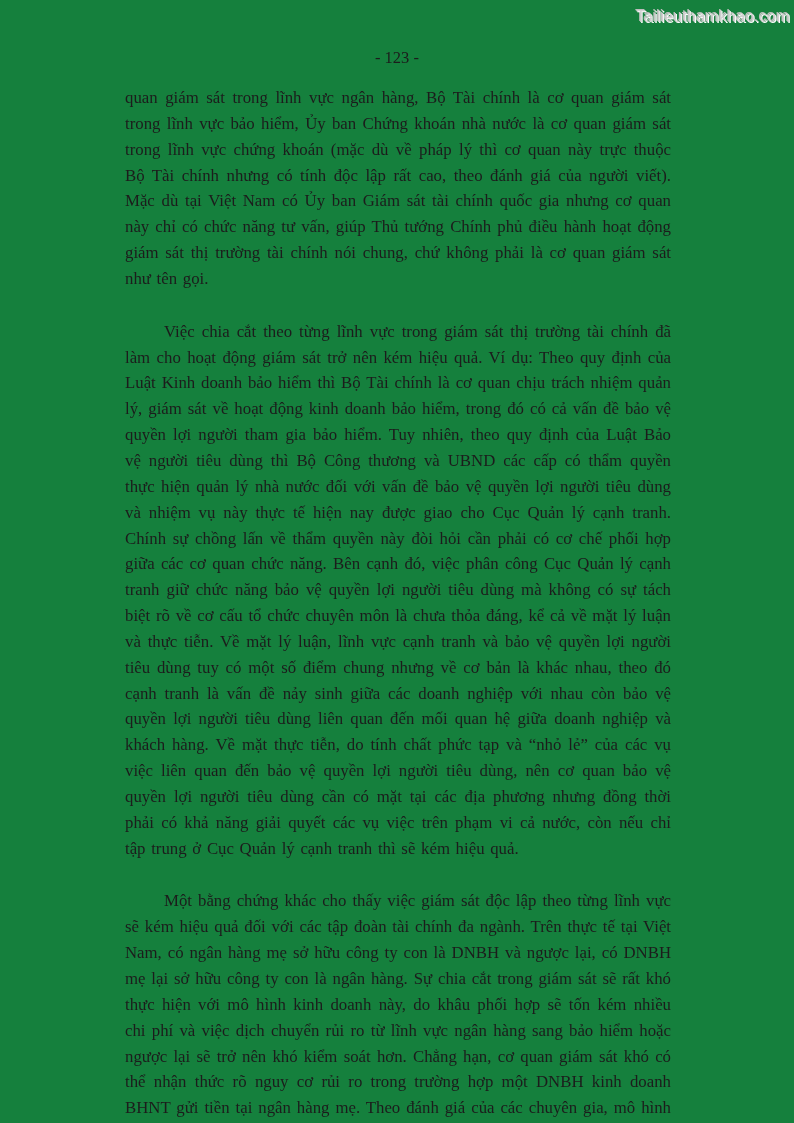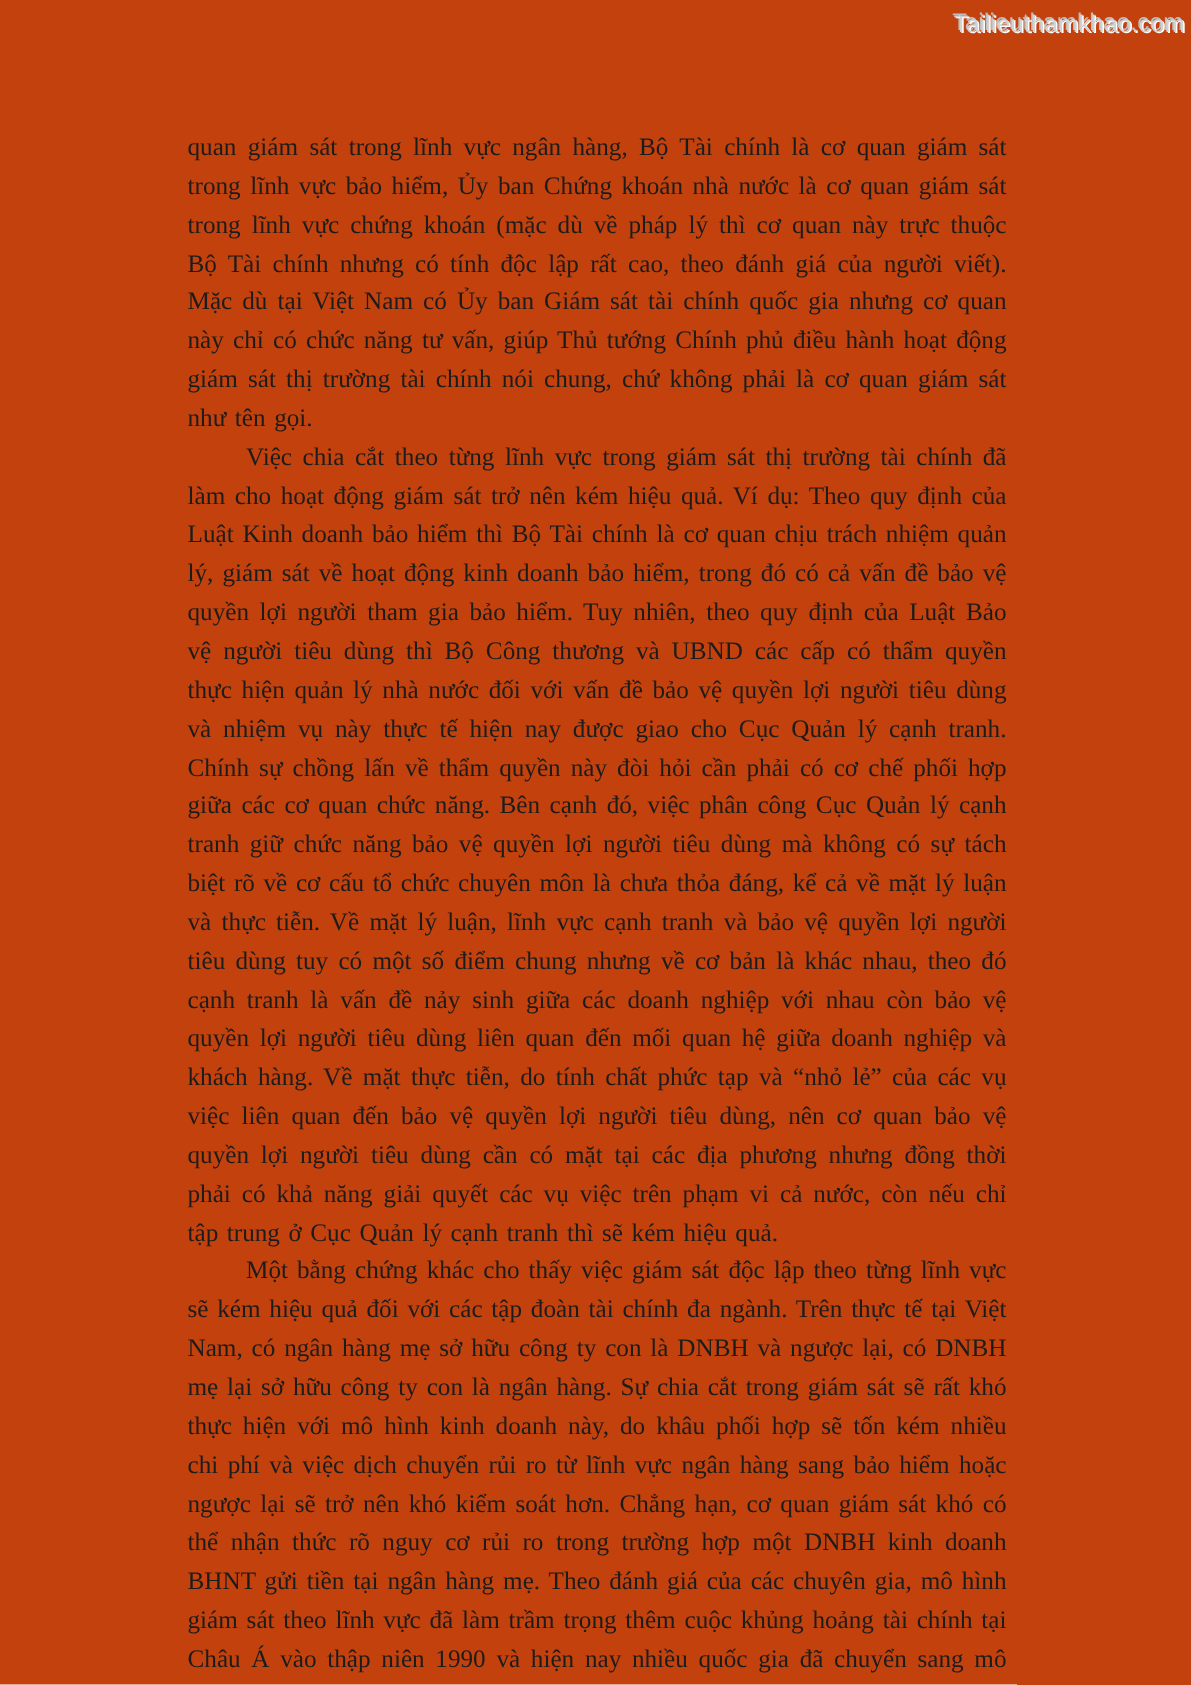--- a/index.html
+++ b/index.html
@@ -8,21 +8,21 @@
     width: 794px;
     height: 1123px;
     position: relative;
     font-family: "Liberation Serif", "DejaVu Serif", serif;
     color: #1c1c1c;
     overflow: hidden;
   }
   .page {
     position: absolute;
     inset: 0;
-    background: #c2410c;
+    background: #15803d;
   }
   .watermark {
     position: absolute;
     top: 8px;
     right: 4px;
     font-family: "Liberation Sans", "DejaVu Sans", sans-serif;
     font-size: 16px;
     color: #d2d2d2;
     text-shadow: 1px 1px 0 #ffffff, -1px -1px 0 #bdbdbd;
     letter-spacing: 0.2px;
@@ -46,29 +46,31 @@
     font-size: 16.8px;
     line-height: 25.85px;
     text-align: justify;
     text-justify: inter-word;
     word-spacing: 1.5px;
     color: #1c1c1c;
     font-family: Liberation Serif, serif;
   }
   .content p.indent {
     text-indent: 39px;
+    margin-top: 27px;
   }
 </style>
 </head>
 <body>
 
 <div class="page">
 
   <div class="watermark">Tailieuthamkhao.com</div>
 
+  <div class="page-number">- 123 -</div>
 
   <div class="content">
     <p>quan giám sát trong lĩnh vực ngân hàng, Bộ Tài chính là cơ quan giám sát trong lĩnh vực bảo hiểm, Ủy ban Chứng khoán nhà nước là cơ quan giám sát trong lĩnh vực chứng khoán (mặc dù về pháp lý thì cơ quan này trực thuộc Bộ Tài chính nhưng có tính độc lập rất cao, theo đánh giá của người viết). Mặc dù tại Việt Nam có Ủy ban Giám sát tài chính quốc gia nhưng cơ quan này chỉ có chức năng tư vấn, giúp Thủ tướng Chính phủ điều hành hoạt động giám sát thị trường tài chính nói chung, chứ không phải là cơ quan giám sát như tên gọi.</p>
     <p class="indent">Việc chia cắt theo từng lĩnh vực trong giám sát thị trường tài chính đã làm cho hoạt động giám sát trở nên kém hiệu quả. Ví dụ: Theo quy định của Luật Kinh doanh bảo hiểm thì Bộ Tài chính là cơ quan chịu trách nhiệm quản lý, giám sát về hoạt động kinh doanh bảo hiểm, trong đó có cả vấn đề bảo vệ quyền lợi người tham gia bảo hiểm. Tuy nhiên, theo quy định của Luật Bảo vệ người tiêu dùng thì Bộ Công thương và UBND các cấp có thẩm quyền thực hiện quản lý nhà nước đối với vấn đề bảo vệ quyền lợi người tiêu dùng và nhiệm vụ này thực tế hiện nay được giao cho Cục Quản lý cạnh tranh. Chính sự chồng lấn về thẩm quyền này đòi hỏi cần phải có cơ chế phối hợp giữa các cơ quan chức năng. Bên cạnh đó, việc phân công Cục Quản lý cạnh tranh giữ chức năng bảo vệ quyền lợi người tiêu dùng mà không có sự tách biệt rõ về cơ cấu tổ chức chuyên môn là chưa thỏa đáng, kể cả về mặt lý luận và thực tiễn. Về mặt lý luận, lĩnh vực cạnh tranh và bảo vệ quyền lợi người tiêu dùng tuy có một số điểm chung nhưng về cơ bản là khác nhau, theo đó cạnh tranh là vấn đề nảy sinh giữa các doanh nghiệp với nhau còn bảo vệ quyền lợi người tiêu dùng liên quan đến mối quan hệ giữa doanh nghiệp và khách hàng. Về mặt thực tiễn, do tính chất phức tạp và “nhỏ lẻ” của các vụ việc liên quan đến bảo vệ quyền lợi người tiêu dùng, nên cơ quan bảo vệ quyền lợi người tiêu dùng cần có mặt tại các địa phương nhưng đồng thời phải có khả năng giải quyết các vụ việc trên phạm vi cả nước, còn nếu chỉ tập trung ở Cục Quản lý cạnh tranh thì sẽ kém hiệu quả.</p>
     <p class="indent">Một bằng chứng khác cho thấy việc giám sát độc lập theo từng lĩnh vực sẽ kém hiệu quả đối với các tập đoàn tài chính đa ngành. Trên thực tế tại Việt Nam, có ngân hàng mẹ sở hữu công ty con là DNBH và ngược lại, có DNBH mẹ lại sở hữu công ty con là ngân hàng. Sự chia cắt trong giám sát sẽ rất khó thực hiện với mô hình kinh doanh này, do khâu phối hợp sẽ tốn kém nhiều chi phí và việc dịch chuyển rủi ro từ lĩnh vực ngân hàng sang bảo hiểm hoặc ngược lại sẽ trở nên khó kiểm soát hơn. Chẳng hạn, cơ quan giám sát khó có thể nhận thức rõ nguy cơ rủi ro trong trường hợp một DNBH kinh doanh BHNT gửi tiền tại ngân hàng mẹ. Theo đánh giá của các chuyên gia, mô hình giám sát theo lĩnh vực đã làm trầm trọng thêm cuộc khủng hoảng tài chính tại Châu Á vào thập niên 1990 và hiện nay nhiều quốc gia đã chuyển sang mô hình khác hiệu quả hơn [75, tr.33].</p>
   </div>
 
 </div>
 
 </body></html>

